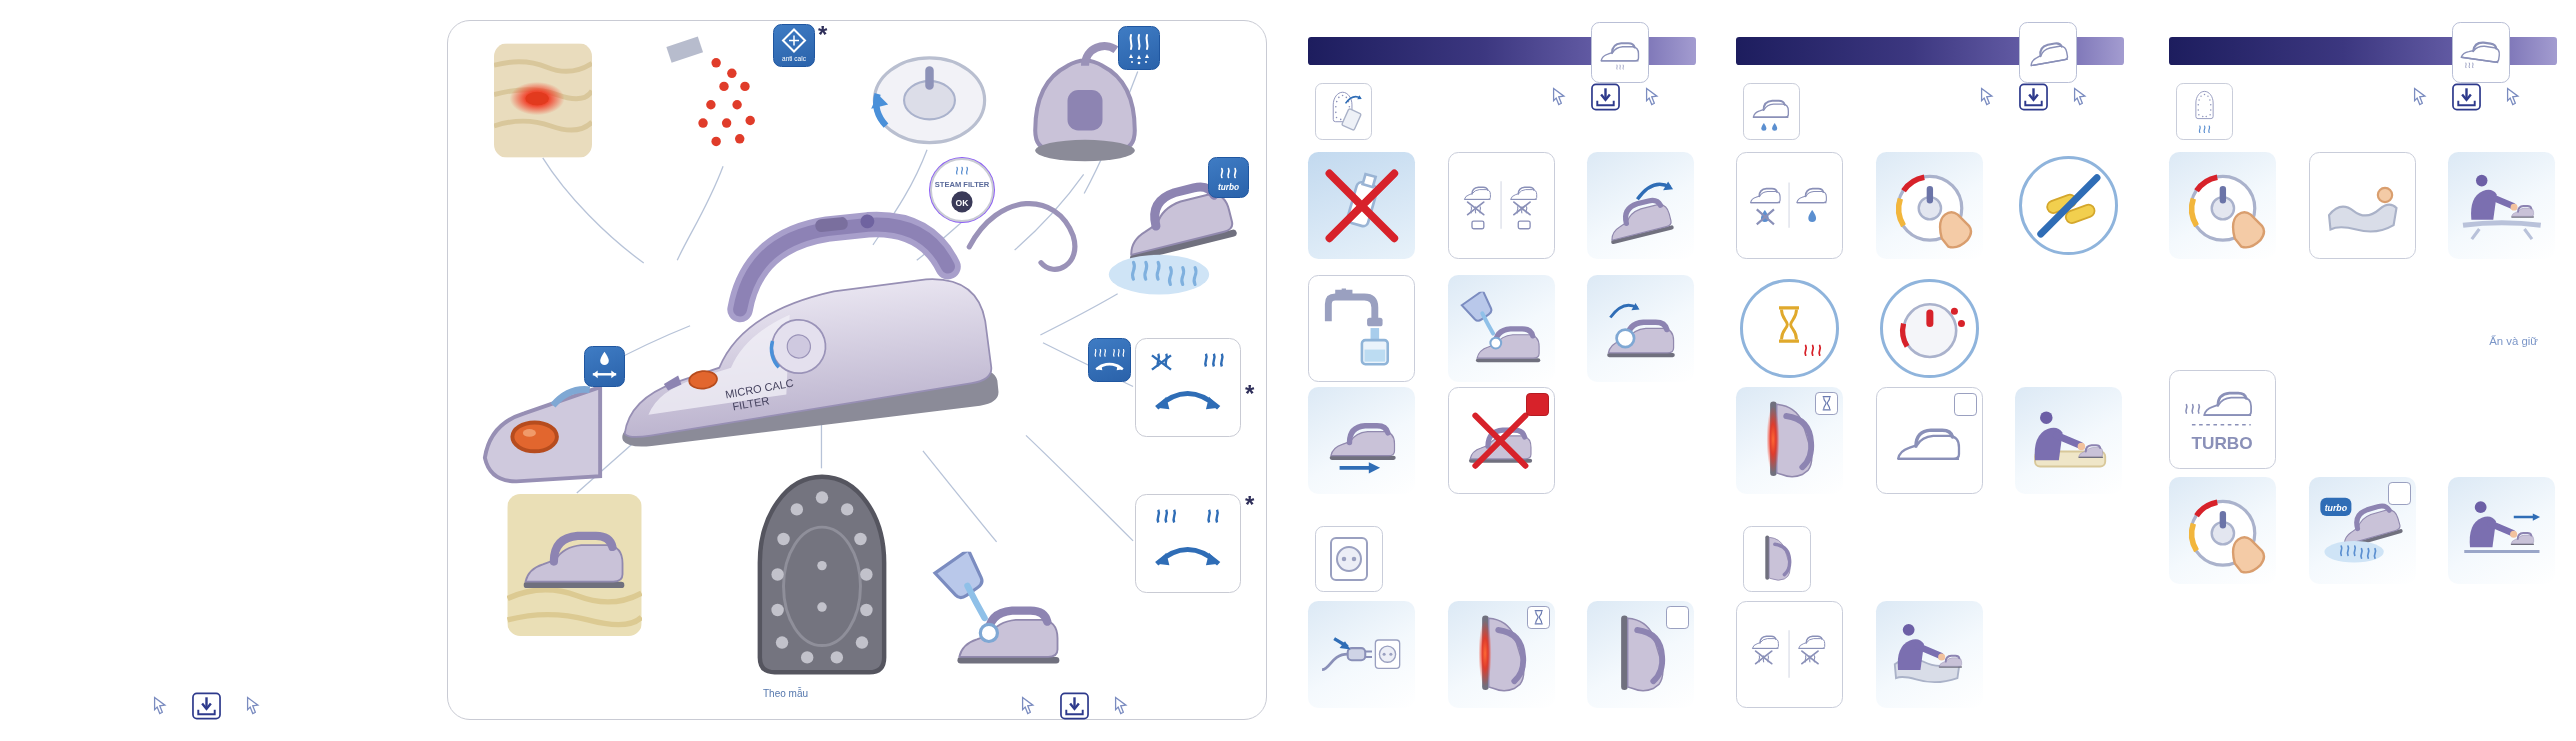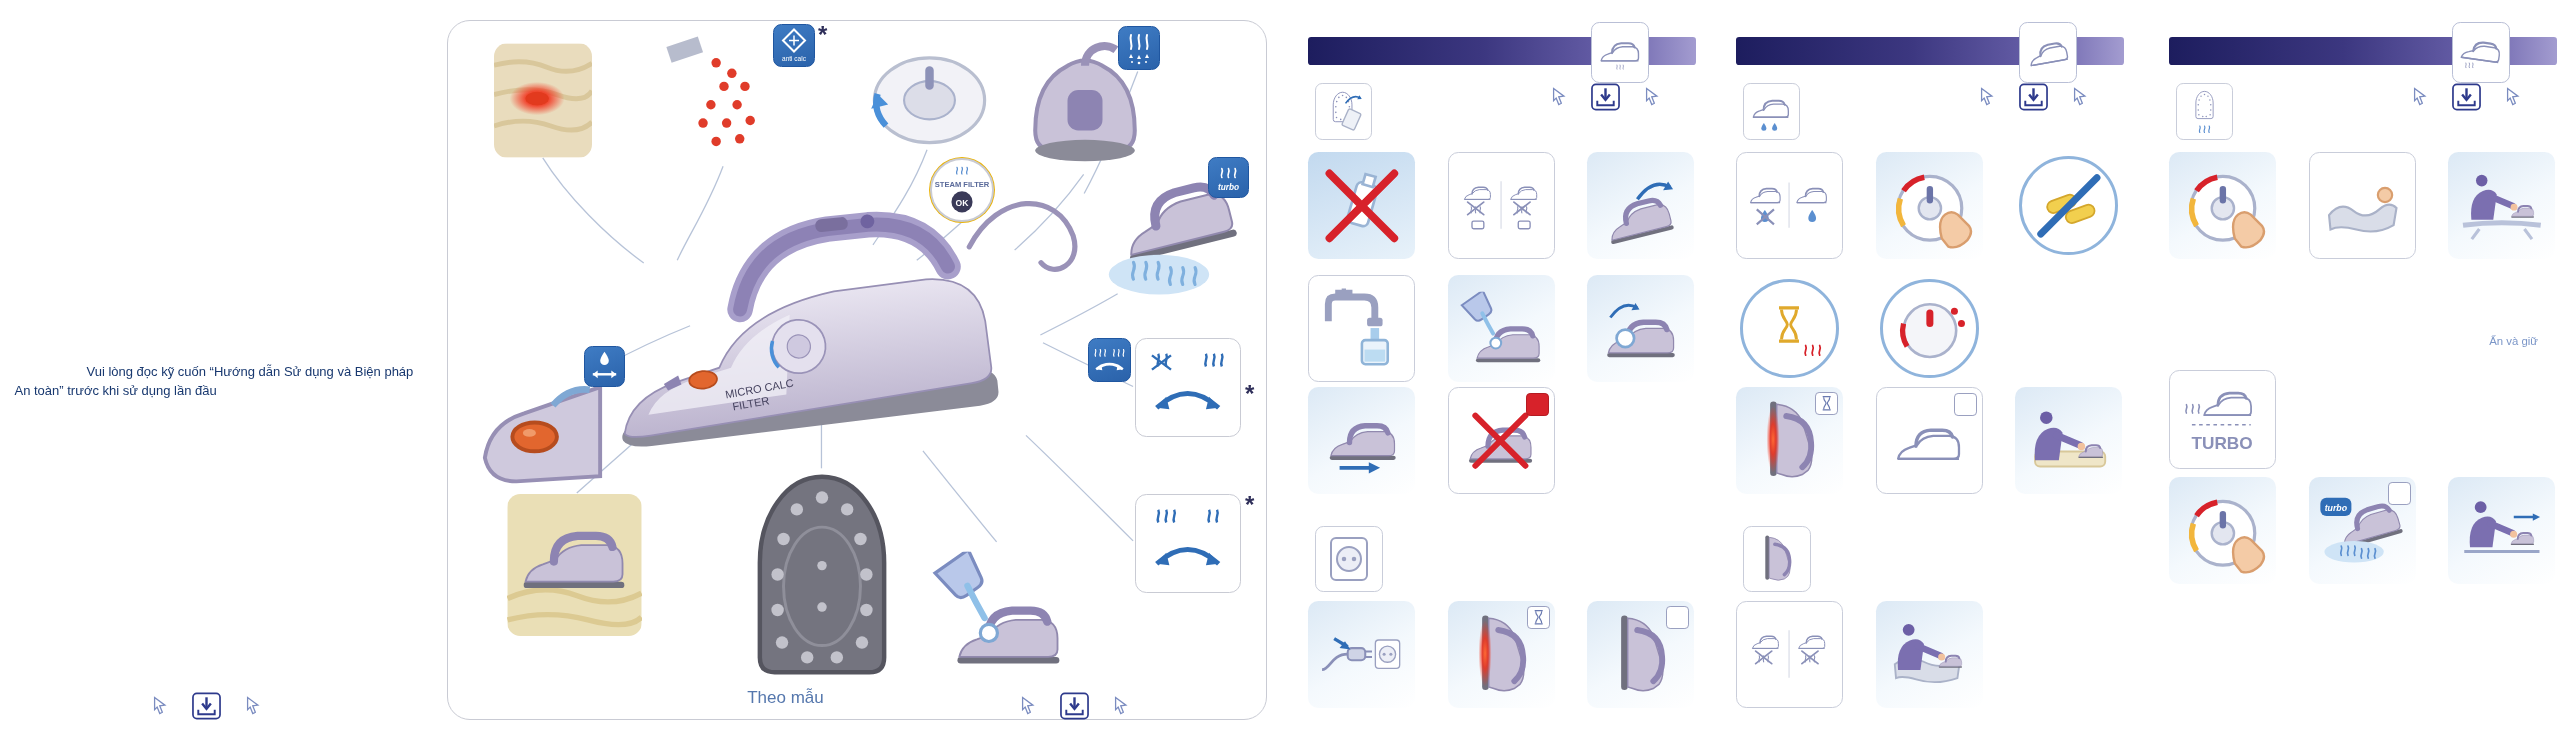--- a/index.html
+++ b/index.html
@@ -19,24 +19,24 @@
   
   .panel { position:absolute; left:447px; top:19.6px; width:820px; height:700px;
            border:1.5px solid #c9cbd4; border-radius:23px; background:#fff; }
   .panel > * { position:absolute; }
   .connectors { left:0; top:0; width:100%; height:100%; z-index:1; }
   .co { border-radius:13.4px; overflow:hidden; z-index:3; }
   .co svg { width:100%; height:100%; display:block; }
   .badge { background:linear-gradient(160deg,#3f7cc4,#2a62aa); border:1px solid #1f56a0;
            border-radius:8.3px; z-index:4; }
   .badge svg { width:100%; height:100%; display:block; }
-  .filter-badge { background:#eab308; border-radius:50%; z-index:4; }
+  .filter-badge { background:#8b5cf6; border-radius:50%; z-index:4; }
   .filter-badge svg { width:100%; height:100%; }
   .ast { font-size:24px; font-weight:700; color:#2f2f5a; z-index:5; }
-  .footnote { font-size:17px; color:#5577ad; text-align:center; z-index:4; }
+  .footnote { font-size:10px; color:#5577ad; text-align:center; z-index:4; }
   .main-iron { z-index:2; transform:rotate(-6deg); }
   .selpanel { background:#fff; border:1.5px solid #c9cbd4; border-radius:11.4px; z-index:4; }
   .selpanel svg { position:absolute; left:8%; top:8%; width:84%; height:84%; }
 
   
   .col { position:absolute; top:22px; width:388px; height:692px; }
   .col > * { position:absolute; }
   .colbar { left:0; top:15px; width:388px; height:28px; border-radius:3.1px;
             background:linear-gradient(90deg,#1d1d5e 0%,#3c3780 45%,#6a62ab 80%,#a39cd0 100%); }
   .col-icon { left:283px; top:0; width:58px; height:61px; background:#fff;
@@ -235,21 +235,20 @@
           </g>
     <circle cx="56" cy="76" r="8" fill="#fff" stroke="#7fa8d4" stroke-width="3"></circle>
     <g transform="rotate(-35 30 20)">
       <path d="M10 6 L48 6 L43 34 Q42 40 35 40 L22 40 Q15 40 14 34 Z" fill="#b9c8ea" stroke="#7b8cc0" stroke-width="3"></path>
     </g>
     <path d="M36 32 Q44 48 52 62" stroke="#8fc0e8" stroke-width="6" fill="none" stroke-linecap="round"></path>
   </symbol>
 </defs>
 </svg>
 
-<p class="intro">Vui lòng đọc kỹ cuốn “Hướng dẫn Sử dụng và Biện pháp An toàn” trước khi sử dụng lần đầu</p>
 
 <div class="trio" style="left:152px;top:692px">
   <svg class="cur" viewBox="0 0 30 38" width="15.5" height="19.6">
         <use href="#sym-cursor"></use>
       </svg>
   <svg class="doc" viewBox="0 0 56 54" width="29" height="28">
         <use href="#sym-doc"></use>
       </svg>
   <svg class="cur" viewBox="0 0 30 38" width="15.5" height="19.6">
         <use href="#sym-cursor"></use>

